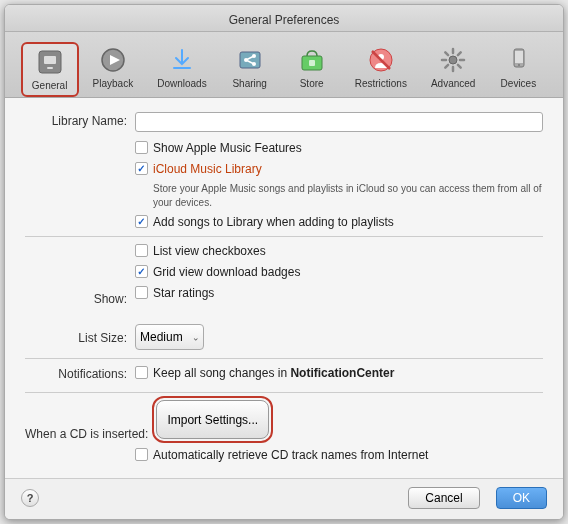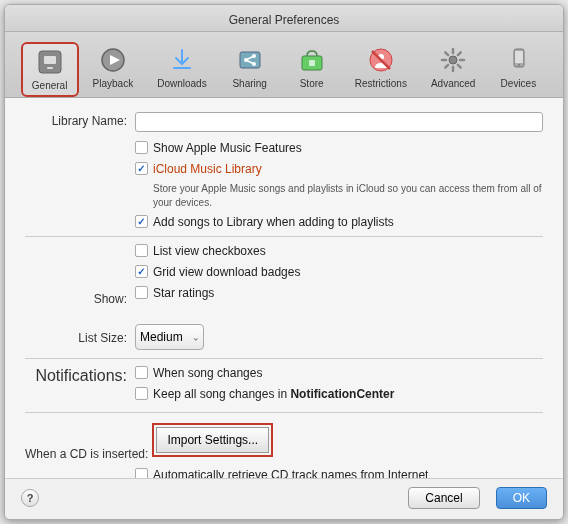--- a/index.html
+++ b/index.html
@@ -182,21 +182,21 @@
     .notifications-section {
       display: flex;
       align-items: flex-start;
       margin-bottom: 6px;
     }
     .notif-label {
       text-align: right;
       min-width: 110px;
       padding-right: 8px;
       color: #333;
-      font-size: 16px;
+      font-size: 12px;
       flex-shrink: 0;
       padding-top: 2px;
     }
     .notif-checks {
       flex: 1;
     }
     .cd-section {
       display: flex;
       align-items: center;
       margin-bottom: 6px;
@@ -211,25 +211,25 @@
       margin-top: 28px;
     }
     .cd-controls {
       display: flex;
       align-items: center;
       gap: 6px;
     }
     .import-btn {
       background: linear-gradient(to bottom, #fefefe, #e0e0e0);
       border: 1px solid #999;
-      border-radius: 0;
+      border-radius: 8px;
       padding: 2px 10px;
       font-size: 12px;
       cursor: pointer;
-      height: 26px;
+      height: 39px;
       outline: 2px solid #c0392b;
       outline-offset: 2px;
     }
     .cd-auto-row {
       margin-left: 110px;
       margin-bottom: 8px;
     }
     .bottom-bar {
       display: flex;
       align-items: center;
@@ -472,24 +472,20 @@
       </div>
     </div>
 
     <div class="divider"></div>
 
     <div class="notifications-section">
       <div class="notif-label">Notifications:</div>
       <div class="notif-checks">
         <div class="checkbox-row">
           <div class="cb"></div>
-          <span class="checkbox-label">When song changes</span>
-        </div>
-        <div class="checkbox-row">
-          <div class="cb"></div>
           <span class="checkbox-label">
             <span>Keep all song changes in </span><strong>NotificationCenter</strong>
           </span>
         </div>
       </div>
     </div>
 
     <div class="divider"></div>
 
     <div class="cd-section">

